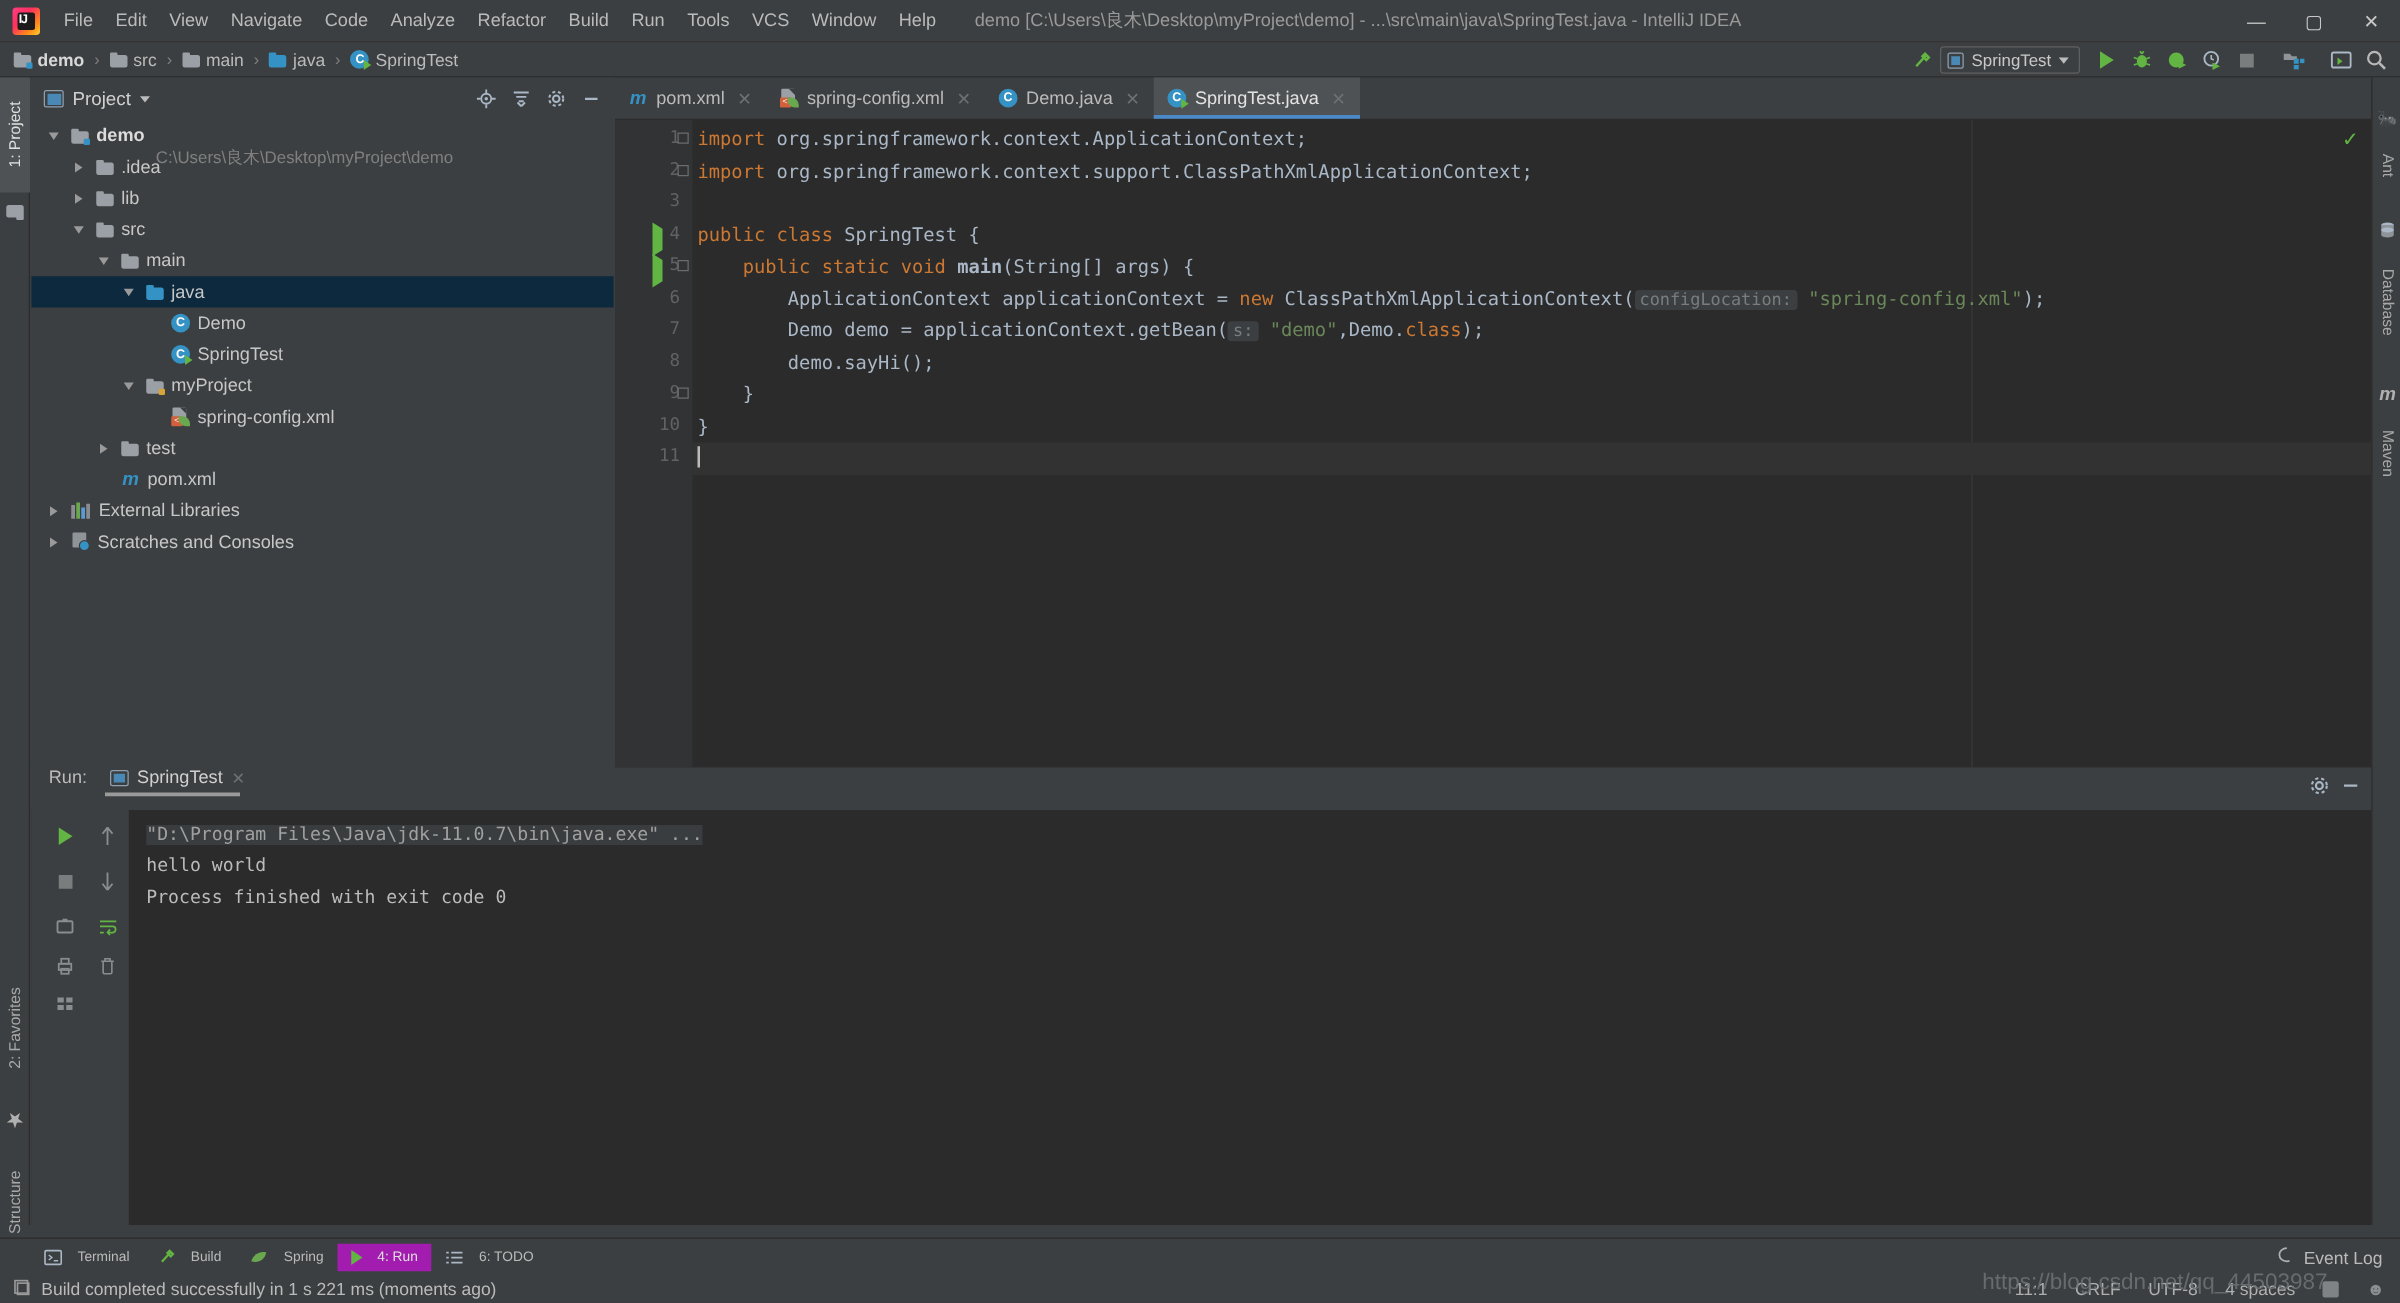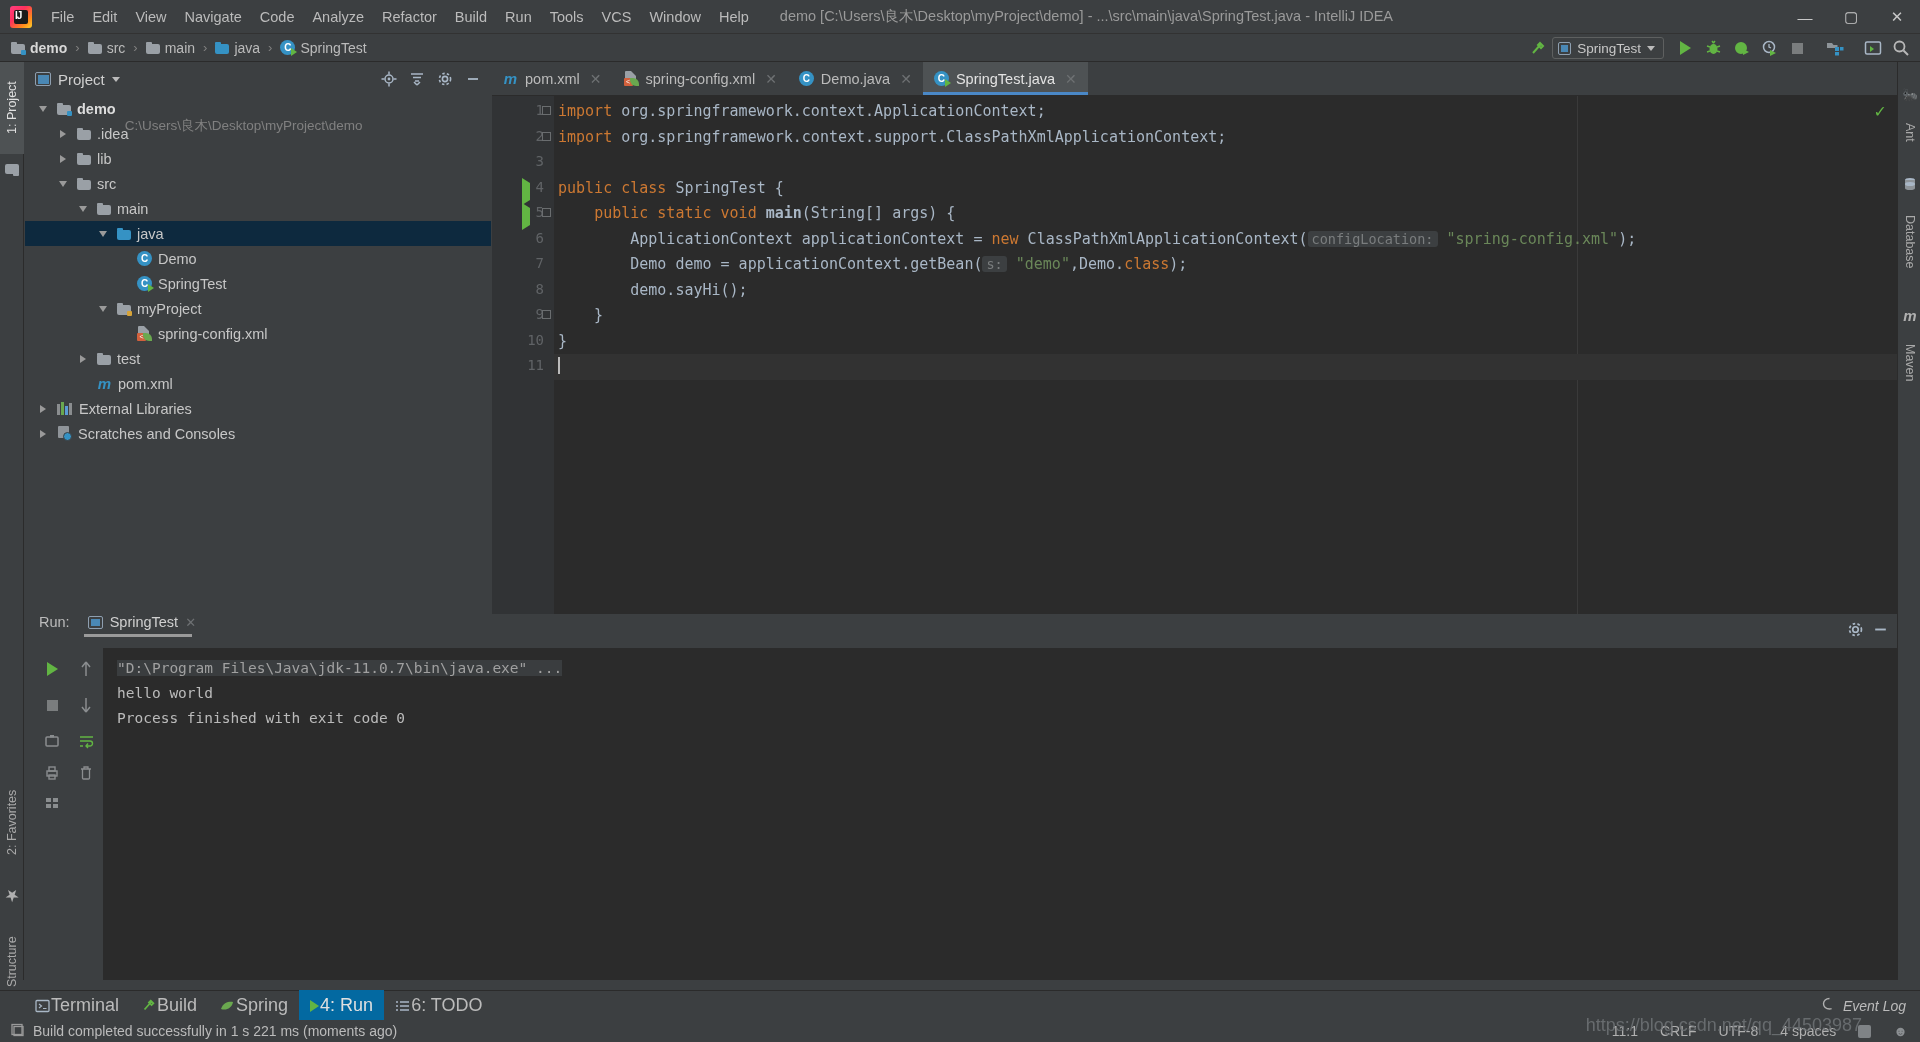--- a/index.html
+++ b/index.html
@@ -165,23 +165,23 @@
     position:absolute; left:78px; top:0; right:0; bottom:0; padding:8px 0 0 14px;
     font-family:"DejaVu Sans Mono", monospace; font-size:14.5px; line-height:25px; color:#bbbbbb; white-space:pre;
   }
   .console .cmd { background:#3a3d3f; color:#a0a0a0; }
 
   
   .bottombar {
     position:absolute; left:0; bottom:22px; width:1920px; height:30px; background:#3c3f41;
     display:flex; align-items:center; padding-left:24px; gap:0; border-top:1px solid #2b2b2b;
   }
-  .btab { display:flex; align-items:center; gap:1px; padding:5px 11px; font-size:18px; color:#bbbbbb;}
-  .btab.sel { background:#0369a1; color:#e0e0e0; }
-  .eventlog { position:absolute; right:14px; display:flex; align-items:center; gap:6px; font-size:14px; color:#bbbbbb;font-style:italic;}
+  .btab { display:flex; align-items:center; gap:12px; padding:5px 11px; font-size:11px; color:#bbbbbb;}
+  .btab.sel { background:#a21caf; color:#e0e0e0; }
+  .eventlog { position:absolute; right:14px; display:flex; align-items:center; gap:6px; font-size:14px; color:#bbbbbb;}
   .statusbar {
     position:absolute; left:0; bottom:0; width:1920px; height:22px; background:#3c3f41;
     display:flex; align-items:center; padding-left:10px; font-size:14px; color:#bbbbbb;
   }
   .status-right { position:absolute; right:12px; display:flex; align-items:center; gap:22px; font-size:14px; color:#b0b0b0;}
   .watermark {
     position:absolute; right:58px; bottom:6px; font-size:18px; color:#6f7376; opacity:.85;
     font-family:"Liberation Sans", sans-serif; pointer-events:none;
   }
   .lock-ic { width:13px;height:13px;background:#7f8386; border-radius:2px;}

